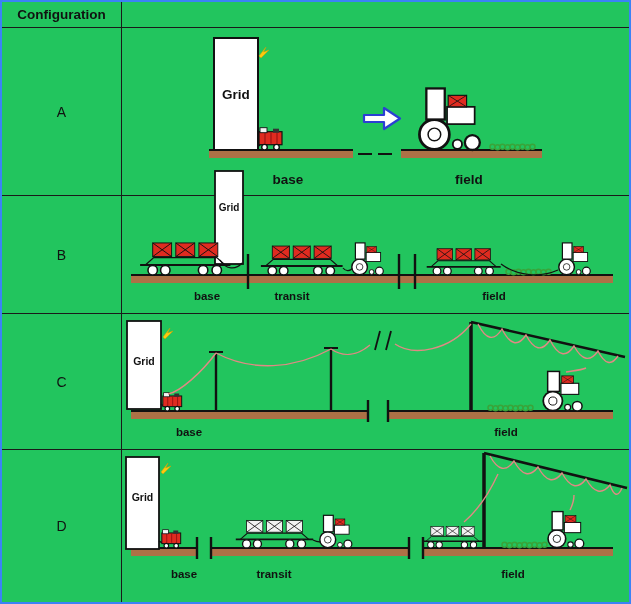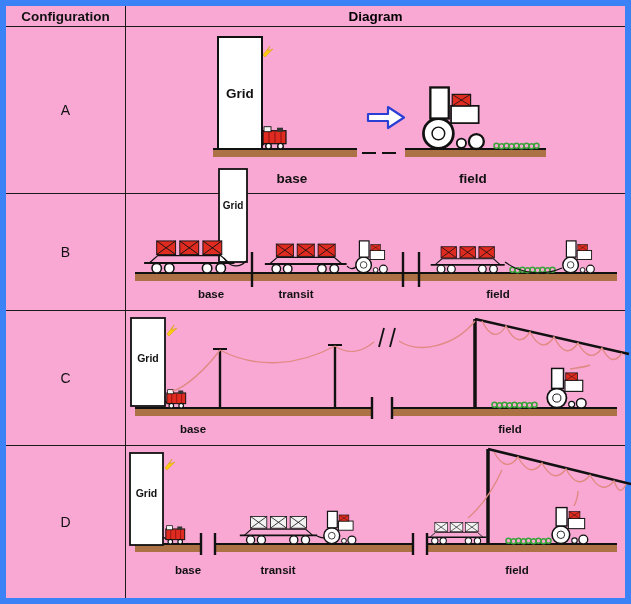--- a/index.html
+++ b/index.html
@@ -2,21 +2,21 @@
 <html style="--ground-brown: #ad7146; --container-red: #e02b20; --machine-red: #e02b20; --wire-pink: #e08a84; --plant-green: #3aa43a; --arrow-blue: #2b3fd4; --spark-yellow: #ffc90e; --empty-container: #f2f2f2;"><head>
 <meta charset="utf-8">
 <style>
   :root{
     --ground-brown:#ad7146; --container-red:#e02b20; --machine-red:#e02b20;
     --wire-pink:#e08a84; --plant-green:#3aa43a; --arrow-blue:#2b3fd4;
     --spark-yellow:#ffc90e; --empty-container:#f2f2f2;
   }
   *{margin:0;padding:0;box-sizing:border-box;}
   body{font-family:"Liberation Sans",sans-serif;background:#fff;width:631px;}
-  .table{width:631px;height:604px;border:6px solid #3b82f6;display:flex;flex-direction:column;background:#f9a8d4;}
+  .table{width:631px;height:604px;border:2px solid #3b82f6;display:flex;flex-direction:column;background:#22c55e;}
   .trow{display:flex;border-bottom:1.5px solid #1a1a1a;}
   .trow:last-child{border-bottom:none;}
   .cell-config{width:120px;flex:none;border-right:1.5px solid #1a1a1a;display:flex;align-items:center;justify-content:center;font-size:14px;color:#111;}
   .cell-diagram{flex:1;position:relative;}
   .header{height:26px;}
   .header .cell-config,.header .cell-diagram{font-weight:bold;font-size:13.5px;display:flex;align-items:center;justify-content:center;}
   .row-a{height:168px;} .row-b{height:118px;} .row-c{height:136px;} .row-d{height:152px;}
   svg.diag{display:block;overflow:visible;}
   svg text{font-family:"Liberation Sans",sans-serif;fill:#111;}
   .ground{fill:var(--ground-brown);}
@@ -84,21 +84,20 @@
     <g id="spark">
       <path d="M1,9 L8,0 L5.5,5 L11,3 L3,11 Z" style="fill:var(--spark-yellow)" stroke="#caa002" stroke-width="0.5"></path>
     </g>
   </defs>
 </svg>
 
 <div class="table">
 
   <div class="trow header">
     <div class="cell-config">Configuration</div>
-    <div class="cell-diagram">Diagram</div>
   </div>
 
   <div class="trow row-a">
     <div class="cell-config">
       <span>A</span>
     </div>
     <div class="cell-diagram">
       <svg class="diag" width="507" height="166" viewBox="0 0 507 166">
         <rect class="ground" x="87" y="122" width="144" height="8"></rect>
         <line class="gline" x1="87" y1="122" x2="231" y2="122"></line>

